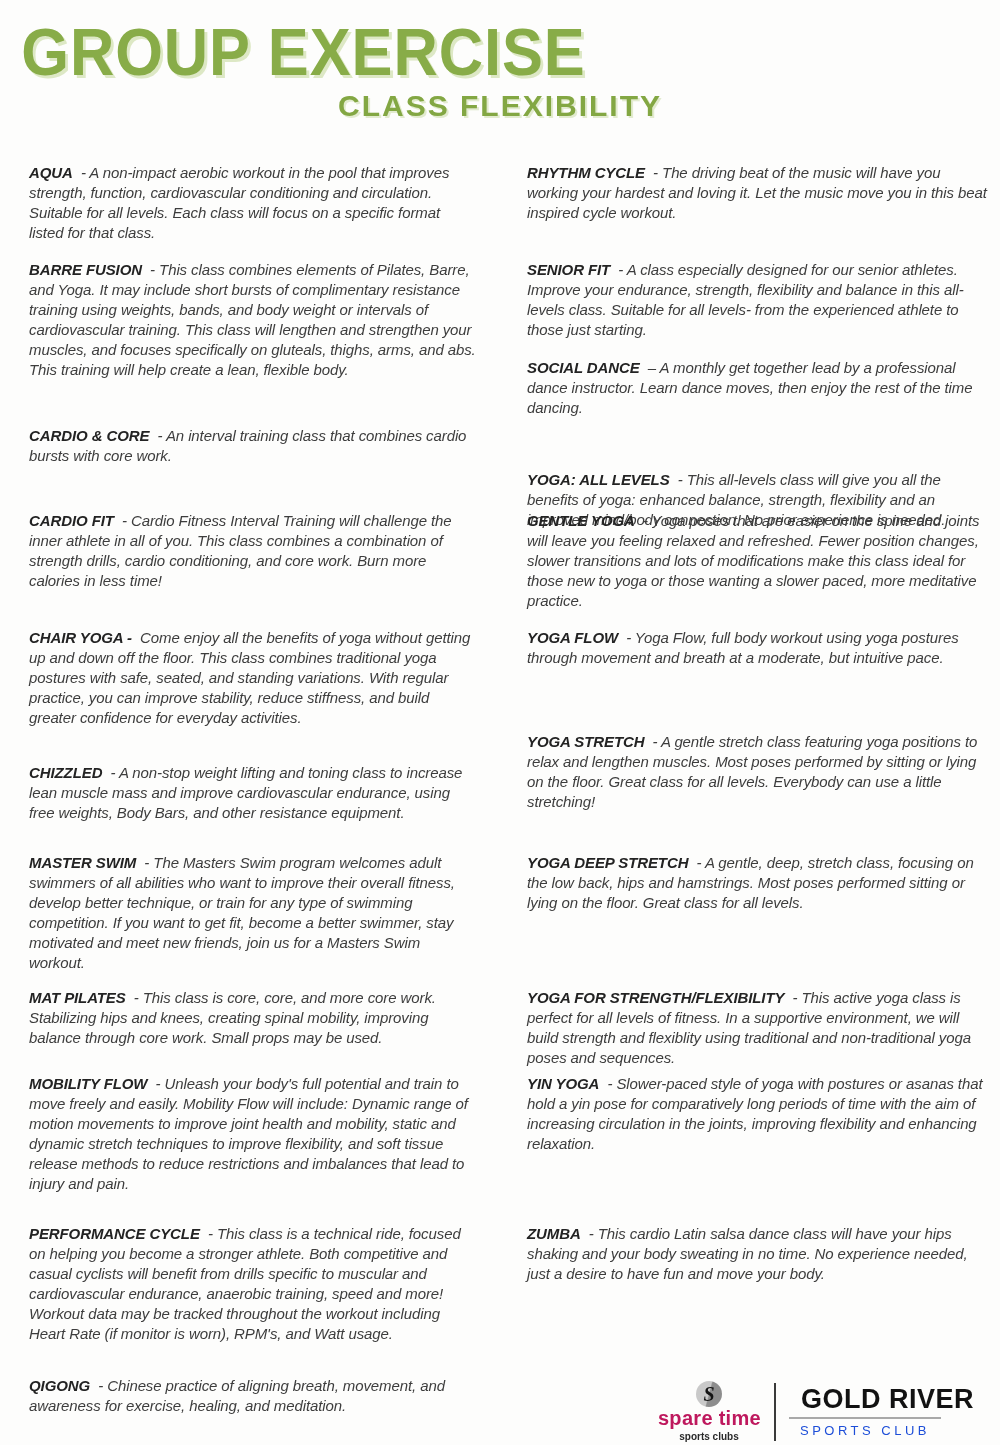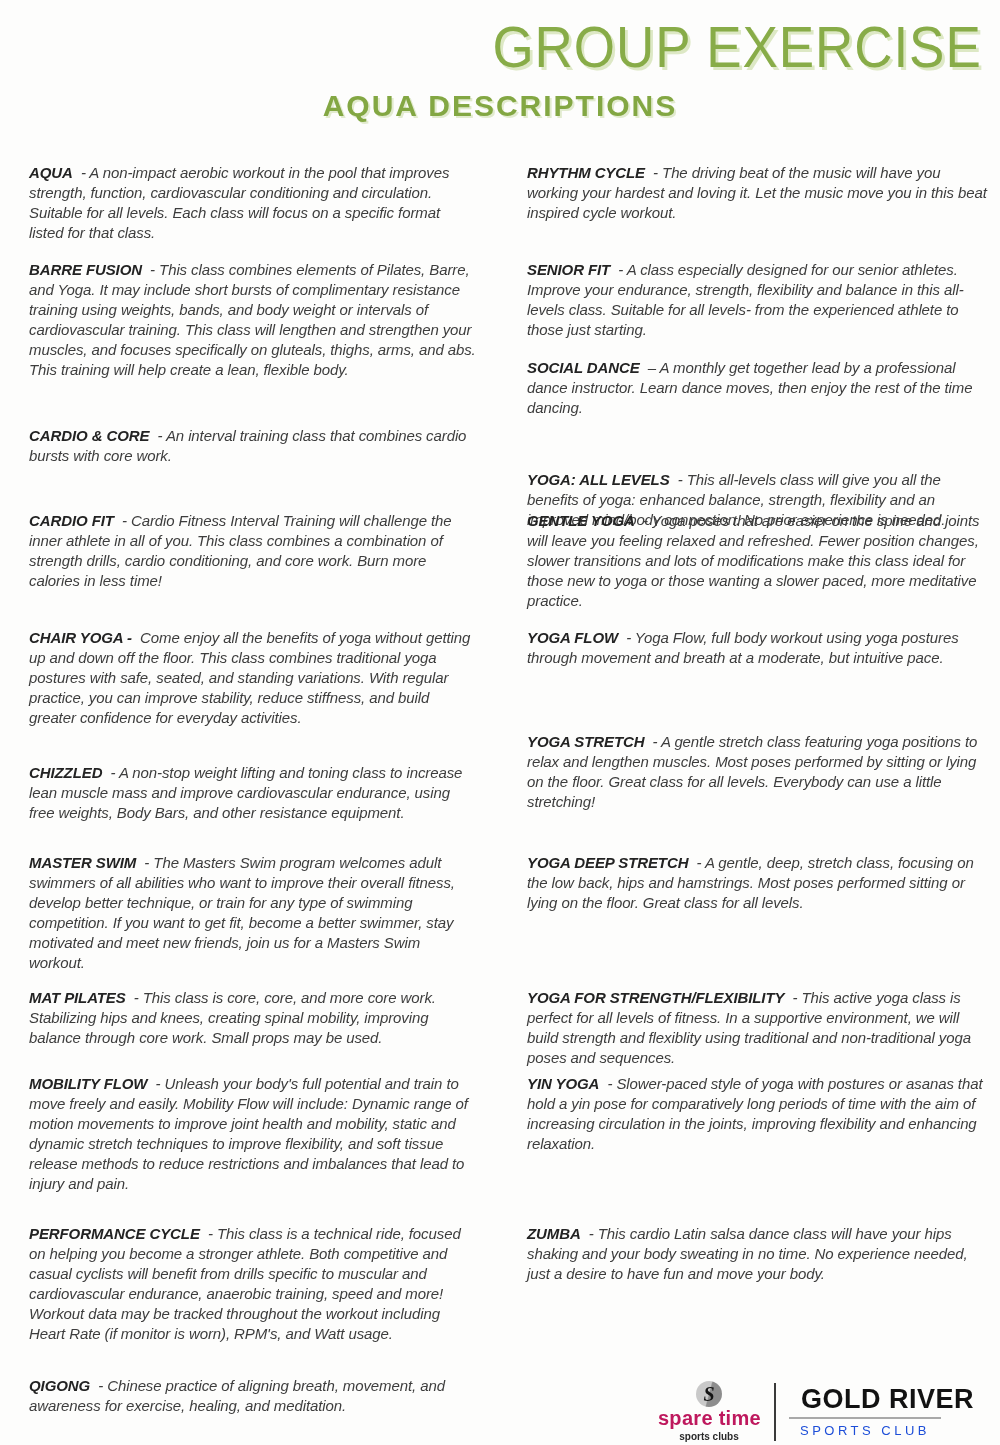--- a/index.html
+++ b/index.html
@@ -5,21 +5,21 @@
   html,body { margin:0; padding:0; }
   body {
     width:1000px; height:1445px;
     background:#fdfdfc;
     font-family:"Liberation Sans", sans-serif;
     position:relative;
     overflow:hidden;
   }
   .page-title {
     position:absolute; top:14px; left:0; width:1000px;
-    text-align:right; font-weight:normal; font-size:57px;
+    text-align:left; font-weight:bold; font-size:66px;
     color:#88ac48; letter-spacing:1px;
     text-shadow:3px 3px 0 #dde8c5;
     white-space:nowrap;
   }
   .page-title > span { display:inline-block; transform:scaleX(.93); }
   .page-subtitle {
     position:absolute; top:89px; left:0; width:1000px;
     text-align:center; font-weight:bold; font-size:30px;
     color:#83a743; letter-spacing:2px;
     text-shadow:2px 2px 0 #e2ebcf;
@@ -53,21 +53,21 @@
   .divider { width:2px; height:58px; background:#3a3a3a; }
   .gold { text-align:center; width:152px; }
   .gold .name { font-size:27px; font-weight:bold; color:#121212; line-height:1; letter-spacing:0.5px; white-space:nowrap;margin-left:12px; }
   .gold .rule { height:2px; background:#a9a9a9; margin:4px 0 4px 0; }
   .gold .sub  { font-size:13px; font-weight:normal; color:#1d4ed8; letter-spacing:3.5px; white-space:nowrap; }
 </style>
 </head>
 <body>
 
 <div class="page-title"><span>GROUP EXERCISE</span></div>
-<div class="page-subtitle">AQUA DESCRIPTIONS</div>
+<div class="page-subtitle">CLASS FLEXIBILITY</div>
 
 <div class="col col-left" id="col-left">
     <p class="entry" style="top: 163px;"><span class="cname">AQUA</span><span class="desc">&nbsp; - A  non-impact aerobic workout in the pool that improves strength, function, cardiovascular conditioning and circulation. Suitable for all levels. Each class will focus on a specific format listed for that class.</span></p>
     <p class="entry" style="top: 260px;"><span class="cname">BARRE FUSION</span><span class="desc">&nbsp; -  This class combines elements of Pilates, Barre, and Yoga. It may include short bursts of complimentary resistance training using weights, bands, and body weight or intervals of cardiovascular training. This class will  lengthen and strengthen your muscles, and focuses specifically on gluteals, thighs, arms, and abs. This training will help create a lean, flexible body.</span></p>
     <p class="entry" style="top: 426px;"><span class="cname">CARDIO &amp; CORE</span><span class="desc">&nbsp; - An interval training class that combines cardio bursts with core work.</span></p>
     <p class="entry" style="top: 511px;"><span class="cname">CARDIO FIT</span><span class="desc">&nbsp; - Cardio Fitness Interval Training will challenge the inner athlete in all of you. This class combines a combination of strength drills, cardio conditioning, and core work. Burn more calories in less time!</span></p>
     <p class="entry" style="top: 628px;"><span class="cname">CHAIR YOGA -</span><span class="desc">&nbsp;   Come enjoy all the benefits of yoga without getting up and down off the floor. This class combines traditional yoga postures with safe, seated, and standing variations. With regular practice, you can improve stability, reduce stiffness, and build greater confidence for everyday activities.</span></p>
     <p class="entry" style="top: 763px;"><span class="cname">CHIZZLED</span><span class="desc">&nbsp; - A non-stop weight lifting and toning class to increase lean muscle mass and improve cardiovascular endurance, using free weights, Body Bars, and other resistance equipment.</span></p>
     <p class="entry" style="top: 853px;"><span class="cname">MASTER SWIM</span><span class="desc">&nbsp; - The Masters Swim program welcomes adult swimmers of all abilities who want to improve their overall fitness, develop better technique, or train for any type of swimming competition. If you want to get fit, become a better swimmer, stay motivated and meet new friends, join us for a Masters Swim workout.</span></p>
     <p class="entry" style="top: 988px;"><span class="cname">MAT PILATES</span><span class="desc">&nbsp; -  This class is core, core, and more core work.  Stabilizing hips and knees, creating spinal mobility, improving balance through core work.  Small props may be used.</span></p>

